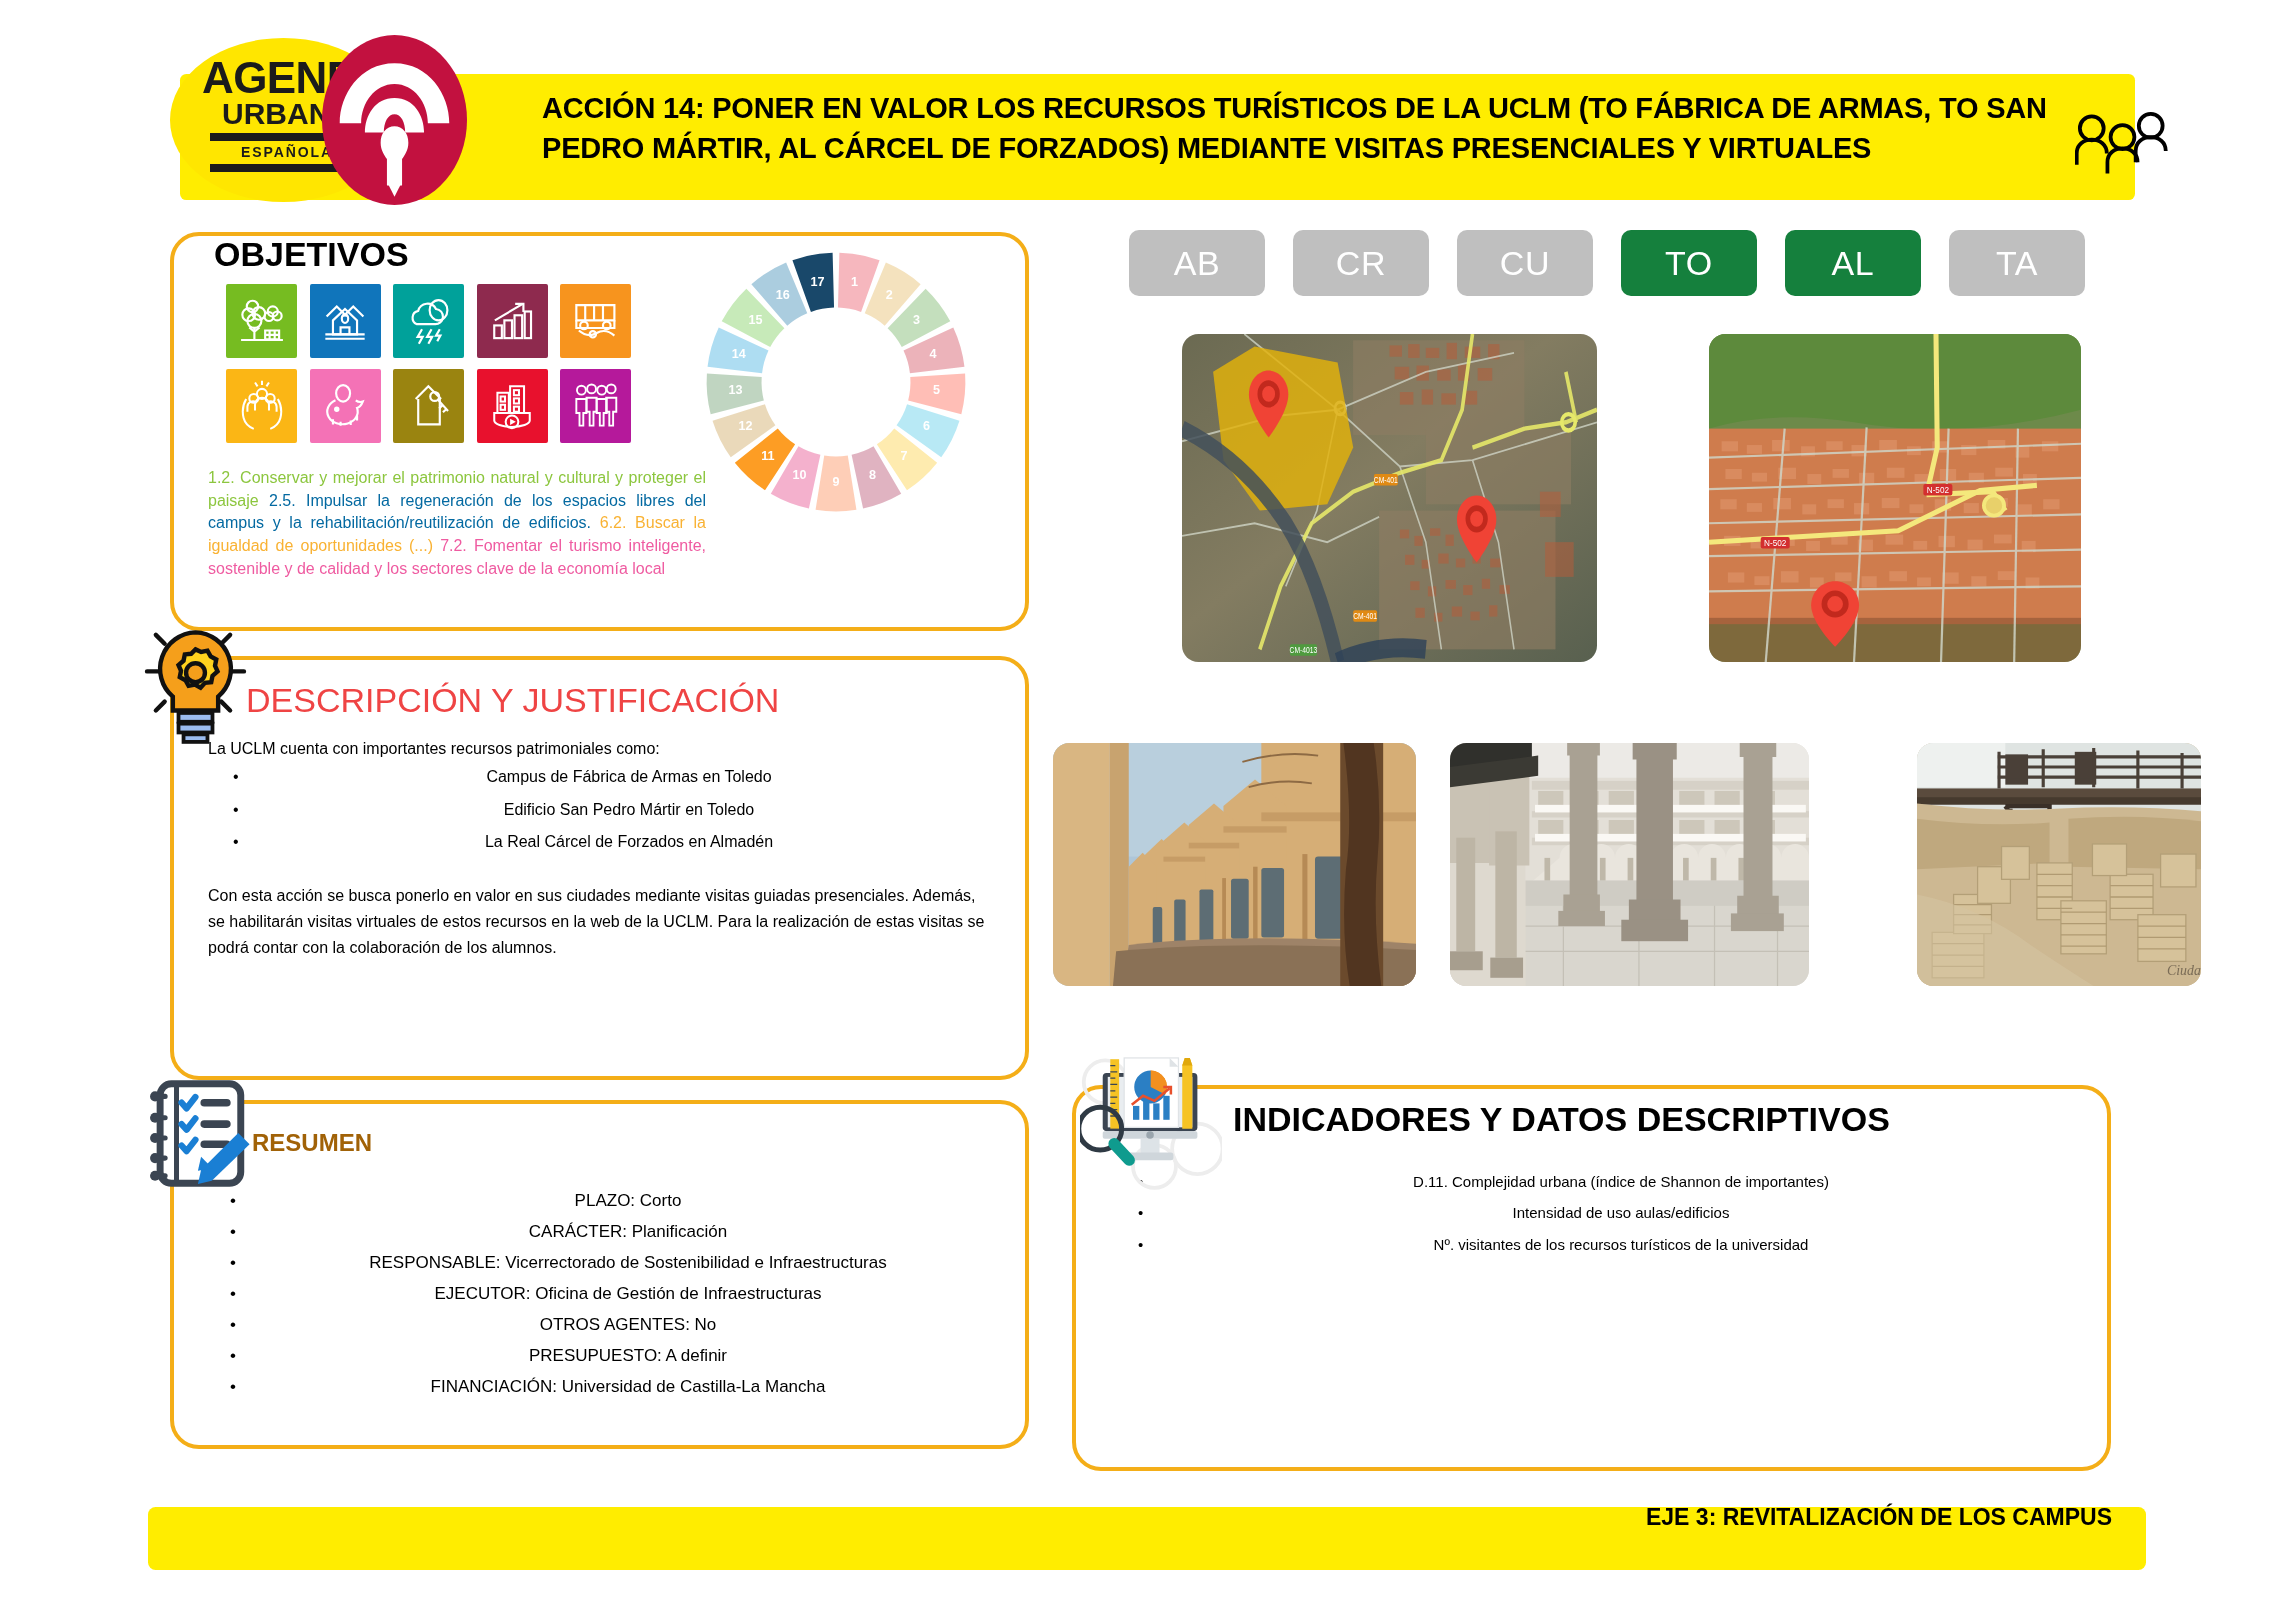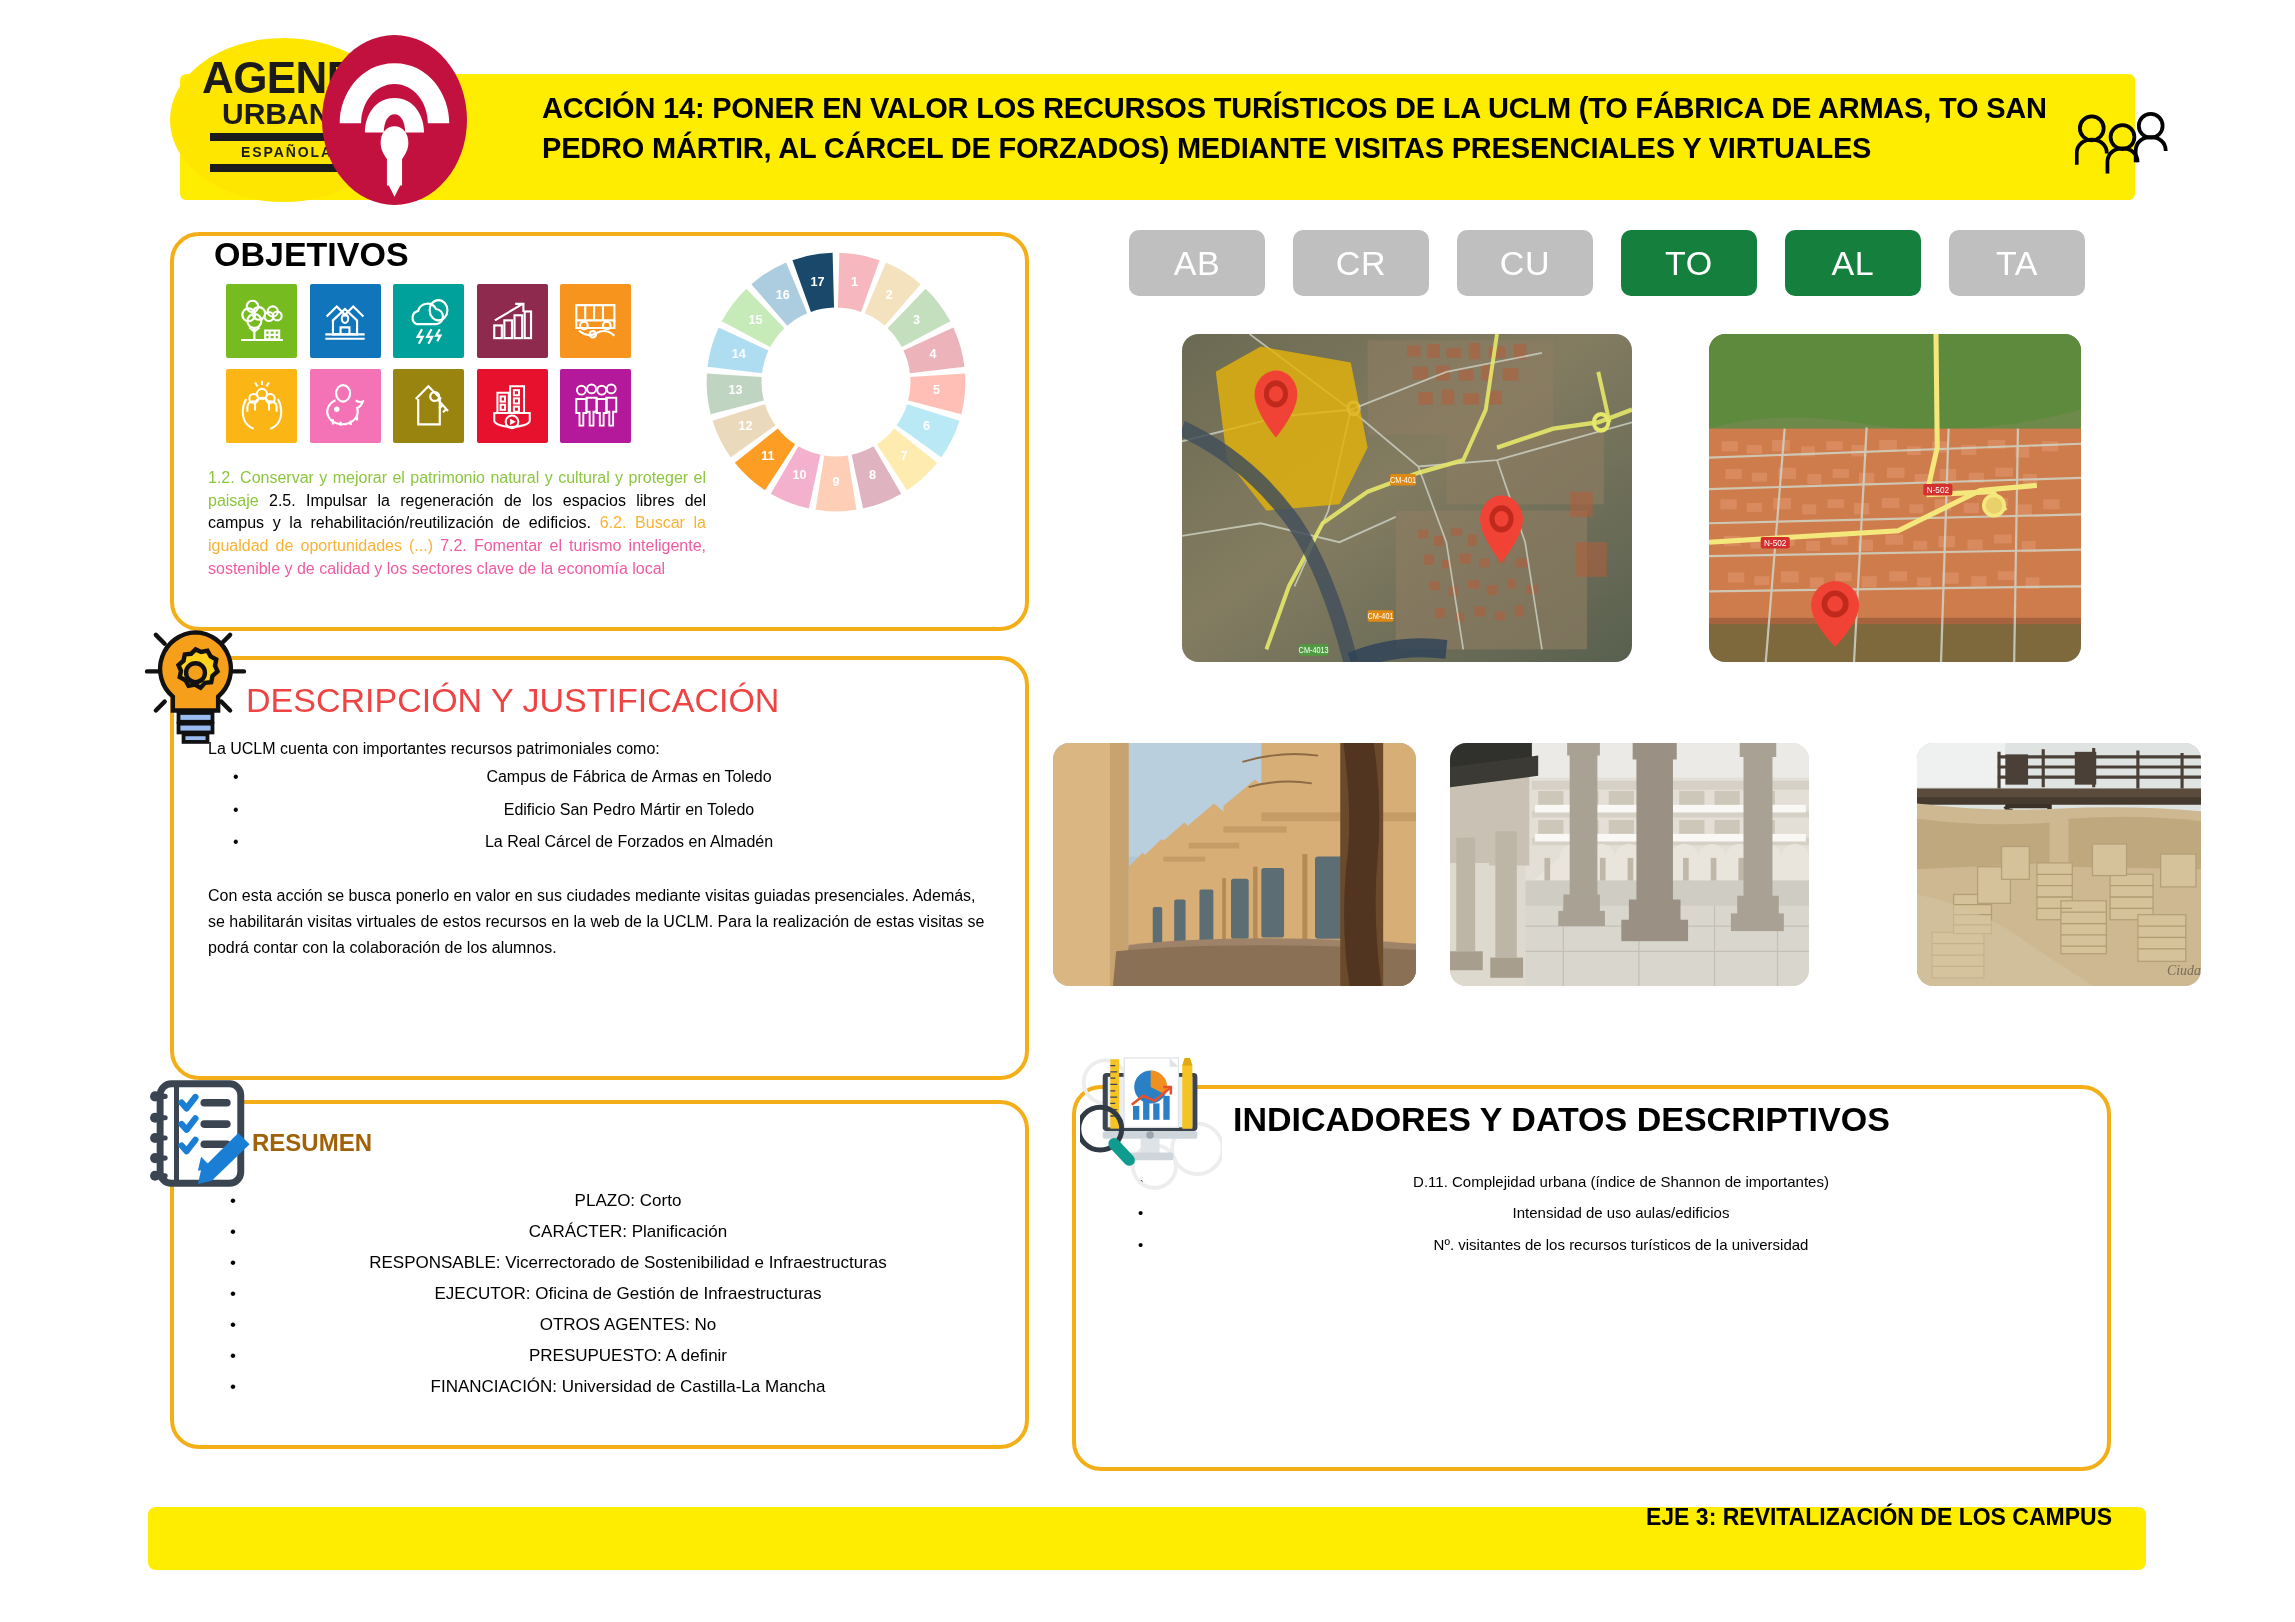--- a/index.html
+++ b/index.html
@@ -24,21 +24,21 @@
   
   .panel{border:4.4px solid #f4ae18;border-radius:29px;background:#fff;}
 
   #objetivos-panel{left:170px;top:232px;width:851px;height:391px;}
   #objetivos-title{left:214px;top:235px;font-size:34px;font-weight:800;letter-spacing:0px;color:#000;font-stretch:condensed;}
   #sdg-icons{left:226px;top:284px;width:441px;}
   .sdg-row{display:flex;gap:12.6px;margin-bottom:11.4px;}
   .sdg-cell{width:71px;height:74px;border-radius:1.9px;display:flex;align-items:center;justify-content:center;}
   .sdg-cell svg{display:block;}
   #objetivos-text{left:208px;top:467px;width:498px;font-size:16px;line-height:1.42;text-align:justify;font-stretch:condensed;}
-  .c-green{color:#8cc63e;}.c-blue{color:#000000;}.c-amber{color:#f9b233;}.c-pink{color:#ef5ba1;}
+  .c-green{color:#8cc63e;}.c-blue{color:#0369a1;}.c-amber{color:#f9b233;}.c-pink{color:#ef5ba1;}
   #sdg-wheel{left:694px;top:240px;width:284px;height:284px;}
 
   
   #desc-panel{left:170px;top:656px;width:851px;height:416px;}
   #bulb-icon{left:142px;top:621px;width:107px;height:126px;z-index:6;}
   #desc-title{left:246px;top:681px;font-size:34px;font-weight:400;color:#ef4444;font-stretch:condensed;}
   #desc-body{left:208px;top:737px;width:788px;font-size:16px;line-height:1.5;color:#000;font-stretch:condensed;}
   #desc-body ul{margin:3.8px 0 0 0;padding-left:54px;}
   #desc-body li{margin-bottom:8.8px;}
   #desc-body p.para{margin:29px 0 0 0;text-align:left;line-height:1.62;}
@@ -53,21 +53,21 @@
 
   
   #campus-tabs{left:1129px;top:230px;display:flex;gap:28px;}
   .campus-tab{width:136px;height:66px;border-radius:10px;display:flex;align-items:center;justify-content:center;
       color:#fff;font-size:34px;font-stretch:condensed;letter-spacing:0.6px;}
   .campus-tab.off{background:#bfbfbf;}
   .campus-tab.on{background:#15803d;}
 
   
   .map{border-radius:16.4px;overflow:hidden;position:absolute;}
-  #map-toledo{left:1182px;top:334px;width:450px;height:328px;}
+  #map-toledo{left:1182px;top:334px;width:415px;height:328px;}
   #map-almaden{left:1709px;top:334px;width:372px;height:328px;}
   .map svg{display:block;width:100%;height:100%;}
 
   
   .photo{border-radius:16.4px;overflow:hidden;position:absolute;}
   #photo-fabrica{left:1053px;top:743px;width:363px;height:243px;}
   #photo-sanpedro{left:1450px;top:743px;width:359px;height:243px;}
   #photo-carcel{left:1917px;top:743px;width:284px;height:243px;}
   .photo svg{display:block;width:100%;height:100%;}
 

